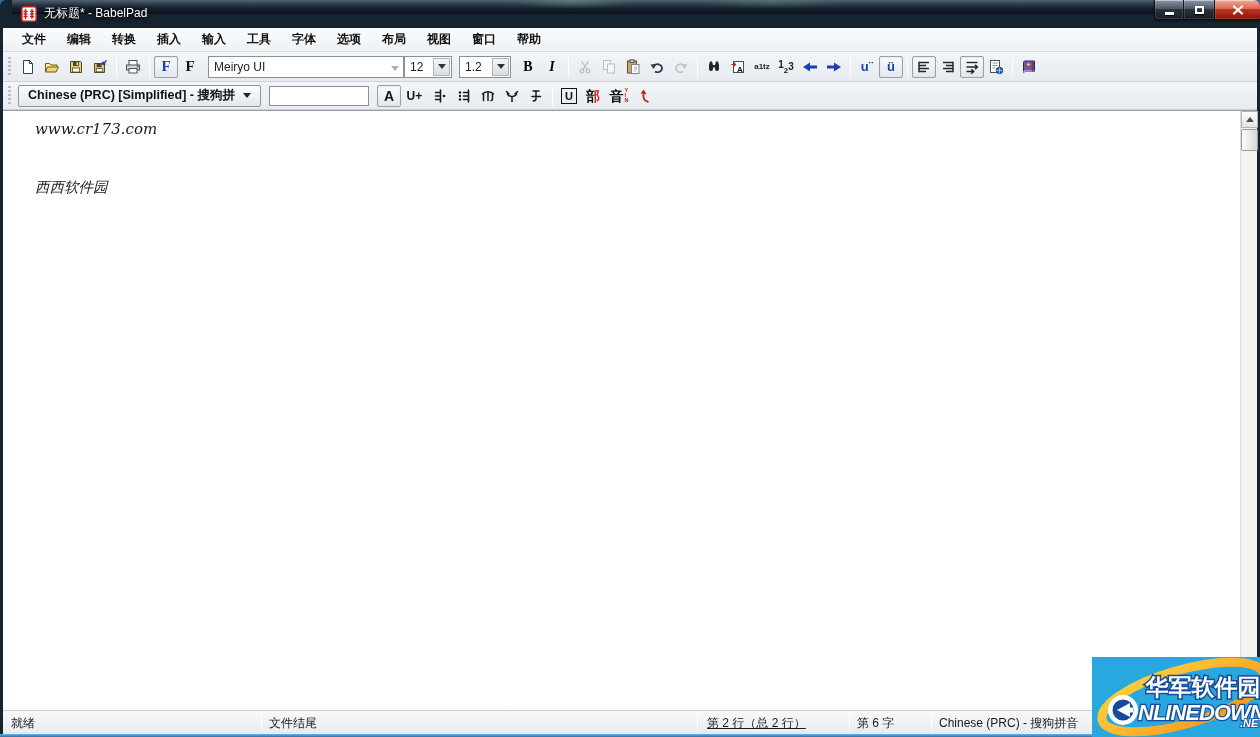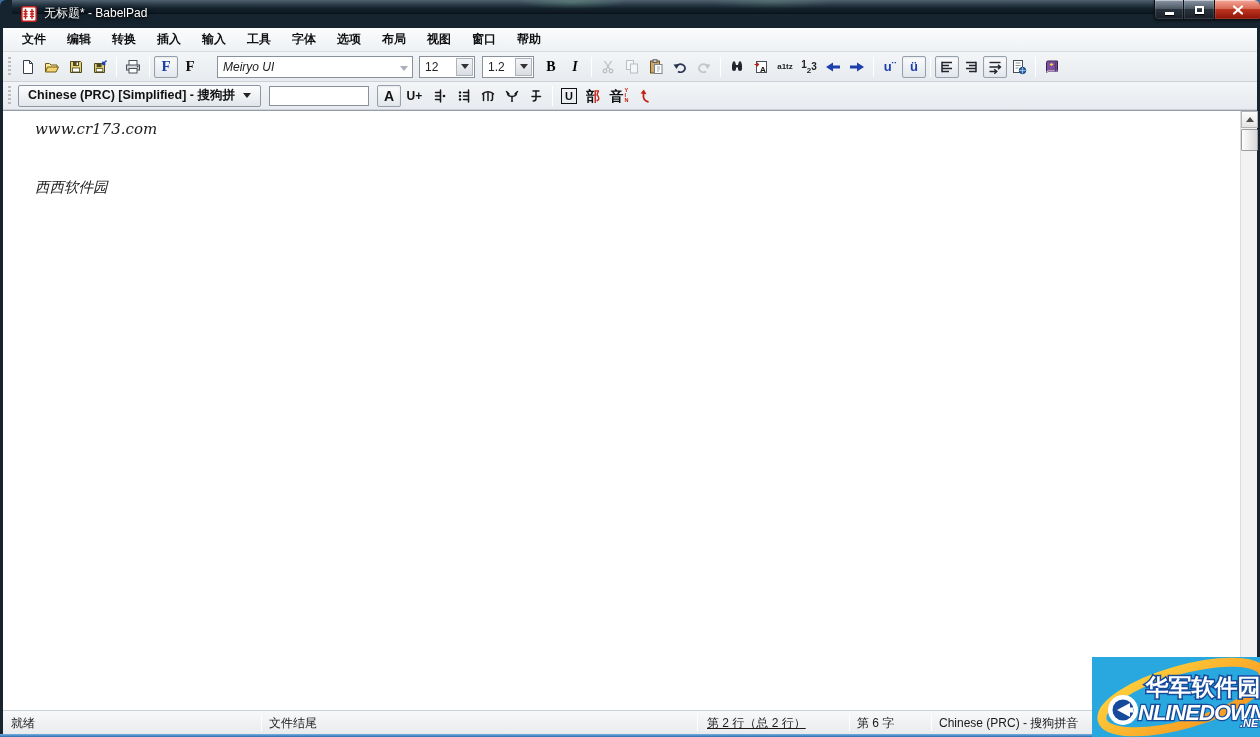--- a/index.html
+++ b/index.html
@@ -197,25 +197,25 @@
       </svg>
     </div>
     <div class="sep"></div>
     <div class="tb pressed">
       <span class="txt-ic" style="color:#1d3fae;font-size:15px;">F</span>
     </div>
     <div class="tb">
       <span class="txt-ic" style="color:#111;font-size:15px;">F</span>
     </div>
 
-    <div class="combo" style="width:196px;margin-left:15px;font-style:italic;">
+    <div class="combo" style="width:196px;margin-left:6px;">
       <span class="val">Meiryo UI</span>
       <div class="drop-flat"></div>
     </div>
-    <div class="combo" style="width:56px;margin-left:6px;">
+    <div class="combo" style="width:48px;margin-left:0;">
       <span class="val">12</span>
       <div class="drop-btn"></div>
     </div>
     <div class="combo" style="width:52px;margin-left:7px;">
       <span class="val">1.2</span>
       <div class="drop-btn"></div>
     </div>
 
     <div class="tb" style="margin-left:5px;">
       <span class="txt-ic">B</span>

